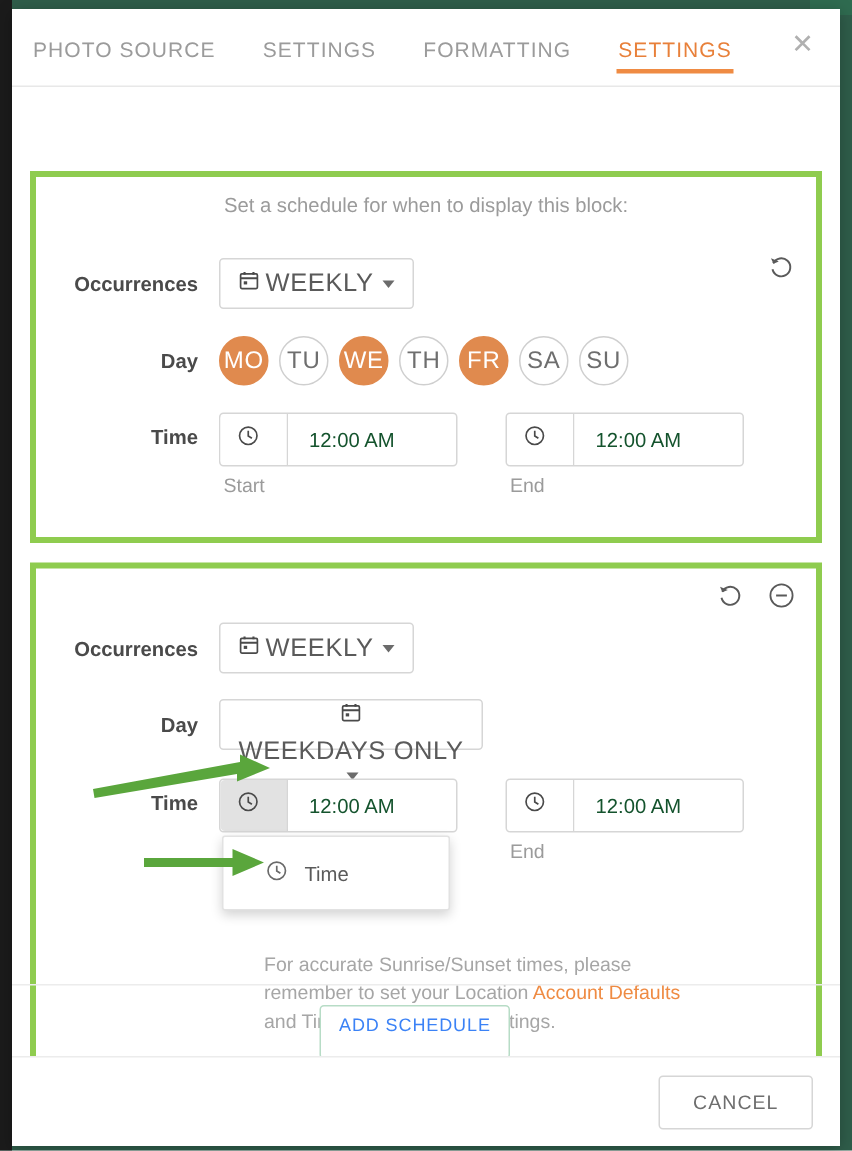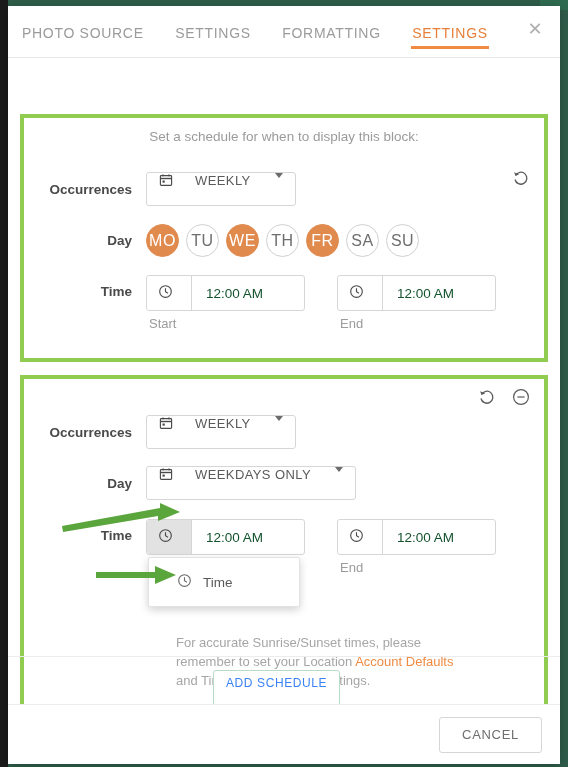--- a/index.html
+++ b/index.html
@@ -74,25 +74,25 @@
   .act-icon svg { display:block; }
 
   .row { display:flex; align-items:center; margin-top:6px; }
   .row-label {
     width:122px; text-align:right; padding-right:14px;
     font-size:13.5px; font-weight:bold; color:#4a4a4a;
   }
 
   
   .pill {
-    display:inline-flex; align-items:flex-start; gap:22px;
+    display:inline-flex; align-items:center; gap:4px;
     height:34px; padding:0 12px;
     border:1px solid #d6d6d6; border-radius:3px;
     background:#fff; color:#5a5a5a;
-    font-size:13px; letter-spacing:.4px; cursor:pointer;
+    font-size:17px; letter-spacing:.4px; cursor:pointer;
     white-space:nowrap;
   }
   .pill .caret {
     width:0;height:0;border-left:4px solid transparent;
     border-right:4px solid transparent;border-top:5px solid #6b6b6b;
     margin-left:2px;
   }
 
   
   .days { display:flex; gap:7px; }
@@ -304,21 +304,21 @@
               <rect x="4" y="8.6" width="2.6" height="2.4" fill="#4a4a4a" stroke="none"></rect>
             </svg>
           </span>
           <span>WEEKLY</span>
           <span class="caret"></span>
         </div>
       </div>
 
       <div class="row" style="margin-top:17px;">
         <div class="row-label">Day</div>
-        <div class="pill" style="min-width:172px;">
+        <div class="pill" style="min-width:172px;flex-direction:column;">
           <span>
             <svg viewBox="0 0 16 16" width="14" height="14" fill="none" stroke="#4a4a4a" stroke-width="1.3">
               <rect x="1.6" y="3" width="12.8" height="11.2" rx="1"></rect>
               <path d="M1.6 6.3 H14.4" stroke-width="1.6"></path>
               <path d="M4.6 1.6 V3.6 M11.4 1.6 V3.6" stroke-width="1.6"></path>
               <rect x="4" y="8.6" width="2.6" height="2.4" fill="#4a4a4a" stroke="none"></rect>
             </svg>
           </span>
           <span>WEEKDAYS ONLY</span>
           <span class="caret"></span>

